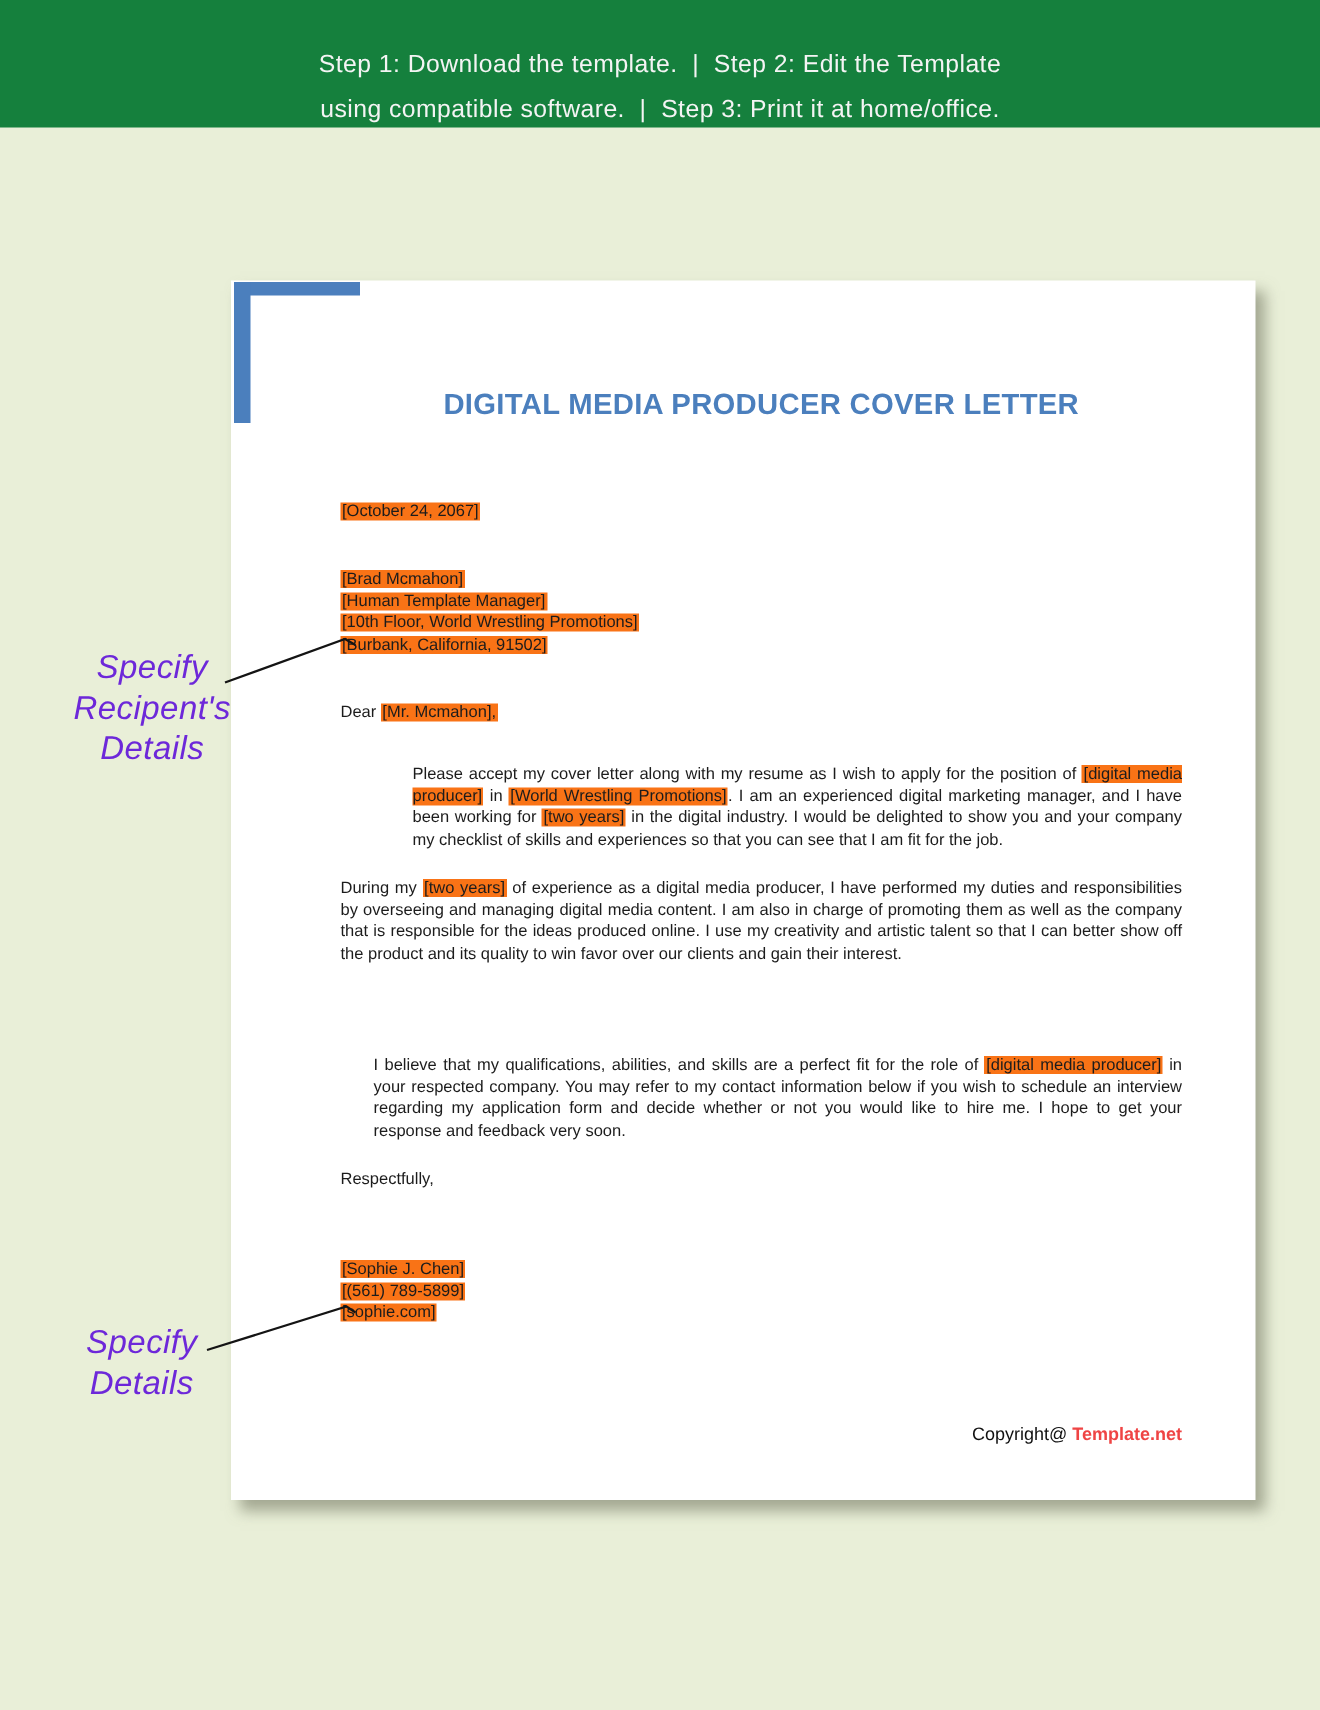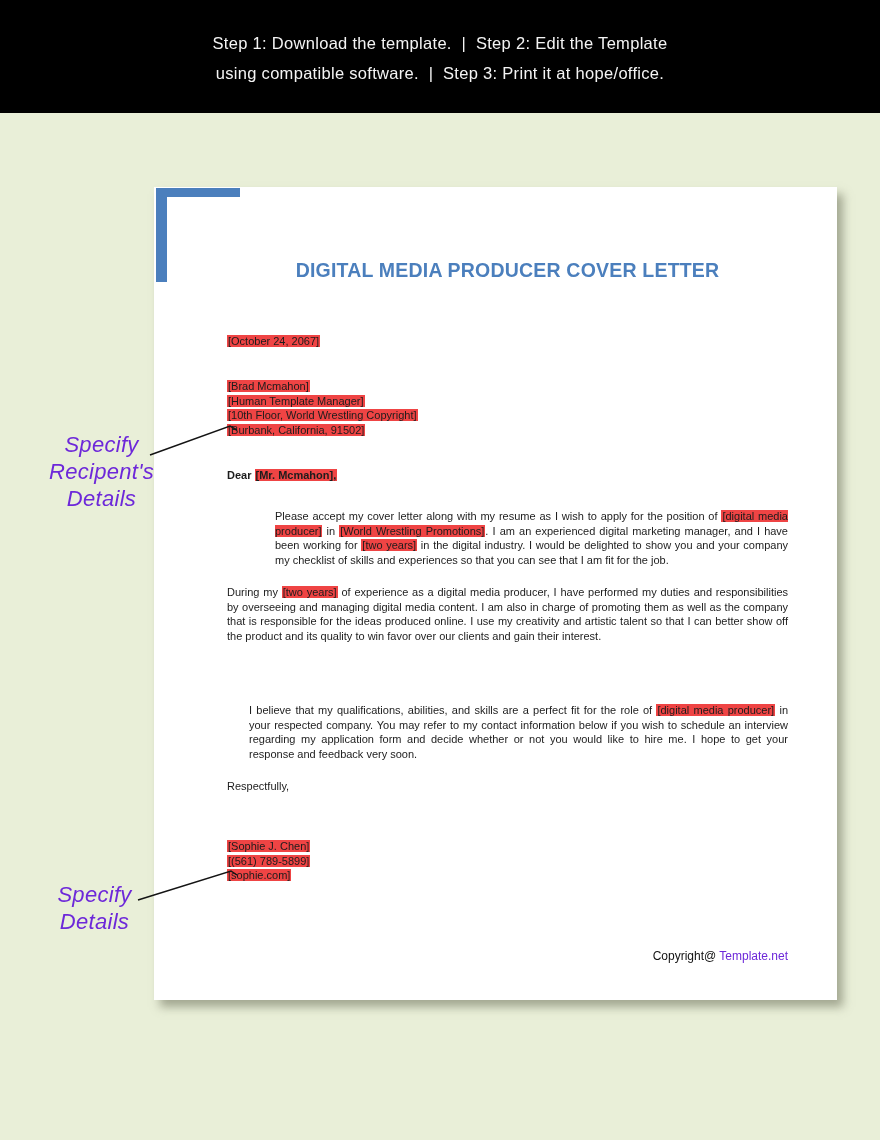--- a/index.html
+++ b/index.html
@@ -7,22 +7,22 @@
   body {
     position: relative;
     background: #e9efd8;
     font-family: "Liberation Sans", sans-serif;
     overflow: hidden;
   }
 
   
   .topbar {
     position: absolute; left: 0; top: 0;
-    width: 880px; height: 113px;
-    background: #000000;
+    width: 880px; height: 85px;
+    background: #15803d;
     color: #f4f4f4;
     text-align: center;
     padding-top: 28px;
   }
   .topbar .bar-line {
     font-size: 16.5px;
     line-height: 30px;
     letter-spacing: 0.3px;
     white-space: pre;
   }
@@ -43,38 +43,38 @@
   }
   .letter-title {
     position: absolute; left: 73px; right: 49px; top: 72px;
     text-align: center;
     font-size: 19.5px; font-weight: bold;
     letter-spacing: 0.2px;
     color: #4b7fbd;
   }
 
   .body-text { font-size: 11px; color: #1c1c1c; line-height: 14.7px; }
-  .hl { background: #ef4444; padding: 0 1px; }
+  .hl { background: #f97316; padding: 0 1px; }
   .hl-line { line-height: 14.7px; }
 
   .date-line       { position: absolute; left: 73px; top: 147px; }
   .recipient-block { position: absolute; left: 73px; top: 192px; }
-  .salutation      { position: absolute; left: 73px; top: 281px; font-weight: bold; }
+  .salutation      { position: absolute; left: 73px; top: 281px; }
   .para            { position: absolute; left: 73px; right: 49px; text-align: justify; }
   .para-1 { top: 322px; margin-left: 48px; }
   .para-2 { top: 398px; }
   .para-3 { top: 516px; margin-left: 22px; }
   .closing-line    { position: absolute; left: 73px; top: 592px; }
   .sender-block    { position: absolute; left: 73px; top: 652px; }
 
   .copyright {
     position: absolute; right: 49px; top: 762px;
     font-size: 12px; color: #111111;
   }
-  .copyright .link { color: #6d28d9; }
+  .copyright .link { color: #ef4444; font-weight: bold; }
 
   
   .annotation {
     position: absolute;
     width: 185px;
     text-align: center;
     font-style: italic;
     font-size: 22px;
     line-height: 27px;
     color: #6d28d9;
@@ -90,21 +90,21 @@
     width: 880px; height: 1140px;
     z-index: 3;
     pointer-events: none;
   }
 </style>
 </head>
 <body>
 
 <div class="topbar">
   <div class="bar-line">Step 1: Download the template.  |  Step 2: Edit the Template</div>
-  <div class="bar-line">using compatible software.  |  Step 3: Print it at hope/office.</div>
+  <div class="bar-line">using compatible software.  |  Step 3: Print it at home/office.</div>
 </div>
 
 <div class="annotation annotation-recipient">
   <div>Specify</div>
   <div>Recipent's</div>
   <div>Details</div>
 </div>
 <div class="annotation annotation-sender">
   <div>Specify</div>
   <div>Details</div>
@@ -115,21 +115,21 @@
 
   <div class="letter-title">DIGITAL MEDIA PRODUCER COVER LETTER</div>
 
   <div class="date-line body-text hl-line">
     <span class="hl">[October 24, 2067]</span>
   </div>
 
   <div class="recipient-block body-text">
       <div class="hl-line"><span class="hl">[Brad Mcmahon]</span></div>
       <div class="hl-line"><span class="hl">[Human Template Manager]</span></div>
-      <div class="hl-line"><span class="hl">[10th Floor, World Wrestling Copyright]</span></div>
+      <div class="hl-line"><span class="hl">[10th Floor, World Wrestling Promotions]</span></div>
       <div class="hl-line"><span class="hl">[Burbank, California, 91502]</span></div>
     </div>
 
   <div class="salutation body-text"><span>Dear </span><span class="hl">[Mr. Mcmahon],</span></div>
 
   <div class="para para-1 body-text"><span>Please accept my cover letter along with my resume as I wish to apply for the position of </span><span class="hl">[digital media producer]</span><span> in </span><span class="hl">[World Wrestling Promotions]</span><span>. I am an experienced digital marketing manager, and I have been working for </span><span class="hl">[two years]</span><span> in the digital industry. I would be delighted to show you and your company my checklist of skills and experiences so that you can see that I am fit for the job.</span></div>
 
   <div class="para para-2 body-text"><span>During my </span><span class="hl">[two years]</span><span> of experience as a digital media producer, I have performed my duties and responsibilities by overseeing and managing digital media content. I am also in charge of promoting them as well as the company that is responsible for the ideas produced online. I use my creativity and artistic talent so that I can better show off the product and its quality to win favor over our clients and gain their interest.</span></div>
 
   <div class="para para-3 body-text"><span>I believe that my qualifications, abilities, and skills are a perfect fit for the role of </span><span class="hl">[digital media producer]</span><span> in your respected company. You may refer to my contact information below if you wish to schedule an interview regarding my application form and decide whether or not you would like to hire me. I hope to get your response and feedback very soon.</span></div>

